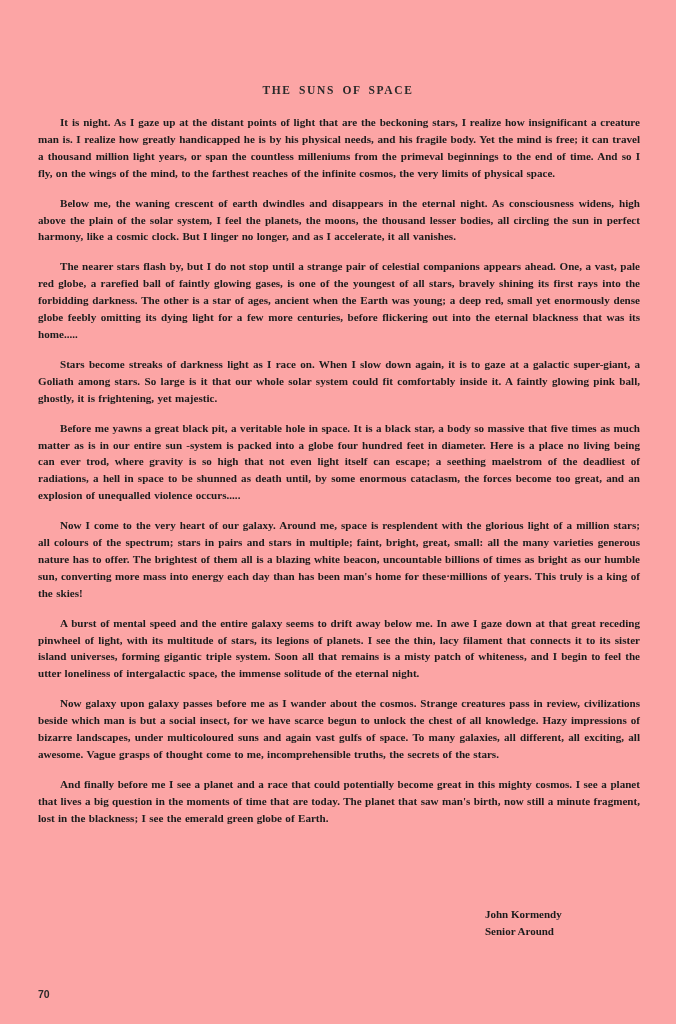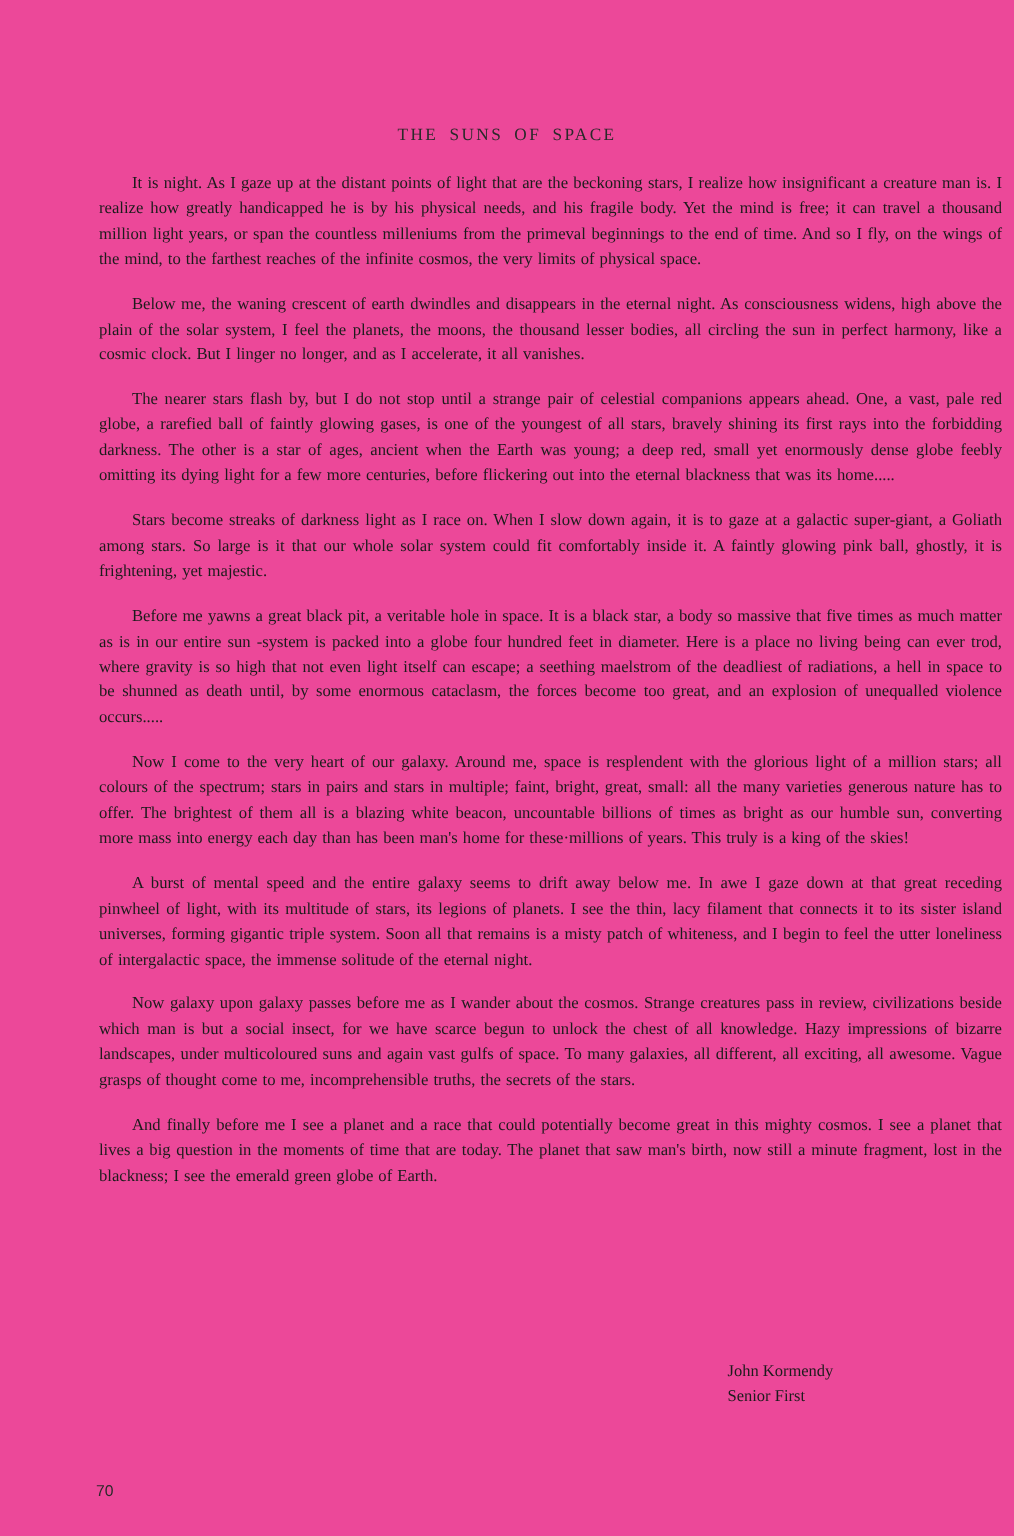--- a/index.html
+++ b/index.html
@@ -15,41 +15,41 @@
     color: #1a1a1a;
     overflow: hidden;
   }
 
   .page {
     position: absolute;
     top: 0;
     left: 0;
     width: 676px;
     height: 1024px;
-    background: #ec4899;
+    background: #fca5a5;
+    font-weight: bold;
   }
 
   .page-title {
     position: absolute;
     top: 84px;
     left: 0;
     width: 676px;
     text-align: center;
     font-size: 11.5px;
     letter-spacing: 1.6px;
     word-spacing: 3px;
     color: #2a2a2a;
   }
 
   .body-text {
     position: absolute;
     top: 114px;
     left: 38px;
     width: 602px;
-    margin-left: 28px;
   }
 
   .para {
     margin: 0 0 13px 0;
     font-size: 11.1px;
     line-height: 16.9px;
     text-align: justify;
     text-indent: 22px;
     word-spacing: 0.6px;
     color: #1c1c1c;
@@ -68,21 +68,20 @@
     white-space: nowrap;
   }
 
   .page-number {
     position: absolute;
     top: 988px;
     left: 38px;
     font-size: 10.5px;
     color: #2a2a2a;
     font-family: "Liberation Sans", sans-serif;
-    margin-left: 26px;
   }
 </style>
 </head>
 <body>
 
 <div class="page">
 
   <div class="page-title">THE  SUNS  OF  SPACE</div>
 
   <div class="body-text">
@@ -92,18 +91,18 @@
     <p class="para">Stars become streaks of darkness light as I race on.  When I slow down again, it is to gaze at a galactic super-giant, a Goliath among stars.  So large is it that our whole solar system could fit comfortably inside it.  A faintly glowing pink ball, ghostly, it is frightening, yet majestic.</p>
     <p class="para">Before me yawns a great black pit, a veritable hole in space.  It is a black star, a body so massive that five times as much matter as is in our entire sun -system is packed into a globe four hundred feet in diameter. Here is a place no living being can ever trod, where gravity is so high that not even light itself can escape; a seething maelstrom of the deadliest of radiations, a hell in space to be shunned as death until, by some enormous cataclasm, the forces become too great, and an explosion of unequalled violence occurs.....</p>
     <p class="para">Now I come to the very heart of our galaxy.  Around me, space is resplendent with the glorious light of a million stars; all colours of the spectrum; stars in pairs and stars in multiple; faint, bright, great, small:  all the many varieties generous nature has to offer.  The brightest of them all is a blazing white beacon, uncountable billions of times as bright as our humble sun, converting more mass into energy each day than has been man's home for these·millions of years.  This truly is a king of the skies!</p>
     <p class="para">A burst of mental speed and the entire galaxy seems to drift away below me.  In awe I gaze down at that great receding pinwheel of light, with its multitude of stars, its legions of planets.  I see the thin, lacy filament that connects it to its sister island universes, forming gigantic triple system.  Soon all that remains is a misty patch of whiteness, and I begin to feel the utter loneliness of intergalactic space, the immense solitude of the eternal night.</p>
     <p class="para">Now galaxy upon galaxy passes before me as I wander about the cosmos.  Strange creatures pass in review, civilizations beside which man is but a social insect, for we have scarce begun to unlock the chest of all knowledge.  Hazy impressions of bizarre landscapes, under multicoloured suns and again vast gulfs of space.  To many galaxies, all different, all exciting, all awesome.  Vague grasps of thought come to me, incomprehensible truths, the secrets of the stars.</p>
     <p class="para">And finally before me I see a planet and a race that could potentially become great in this mighty cosmos. I see a planet that lives a big question in the moments of time that are today.  The planet that saw man's birth, now still a minute fragment, lost in the blackness; I see the emerald green globe of Earth.</p>
   </div>
 
   <div class="signature">
     <div>John Kormendy</div>
-    <div>Senior First</div>
+    <div>Senior Around</div>
   </div>
 
   <div class="page-number">70</div>
 
 </div>
 
 </body></html>

